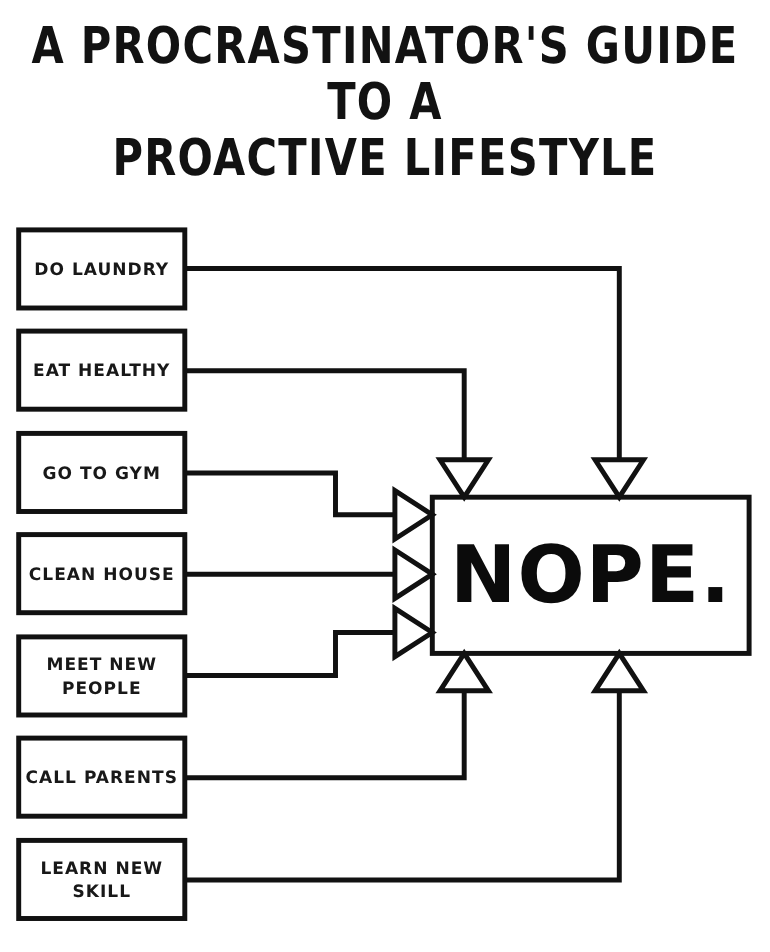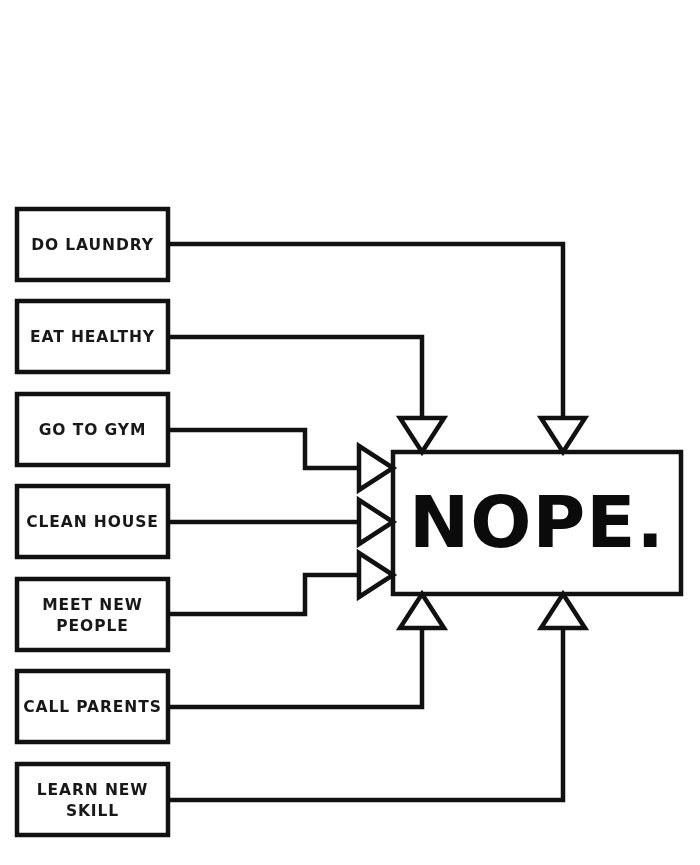--- a/index.html
+++ b/index.html
@@ -85,20 +85,25 @@
     stroke: #111111;
     stroke-width: 4.5;
     stroke-linejoin: miter;
   }
 </style>
 </head>
 <body>
 
 <div id="stage">
 
+  <div id="title-block">
+    <span class="title-line">A PROCRASTINATOR'S GUIDE</span>
+    <span class="title-line">TO A</span>
+    <span class="title-line">PROACTIVE LIFESTYLE</span>
+  </div>
 
   <svg id="diagram-svg" viewBox="0 0 700 865">
 
     <g id="connections-layer">
         <path d="M168,244 H563 V418" class="conn"></path>
         <path d="M168,337 H422 V418" class="conn"></path>
         <path d="M168,430 H305 V468 H368" class="conn"></path>
         <path d="M168,522 H368" class="conn"></path>
         <path d="M168,614 H305 V575 H368" class="conn"></path>
         <path d="M168,707 H422 V628" class="conn"></path>

